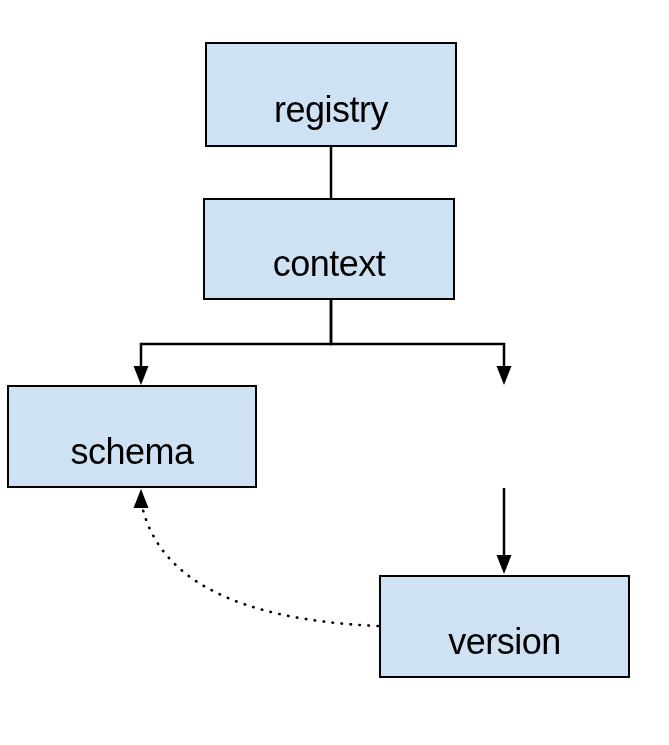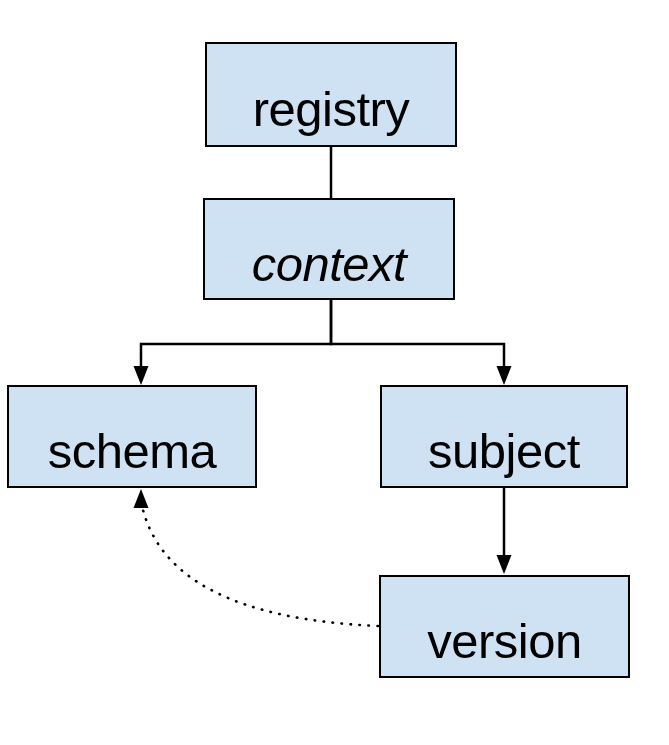--- a/index.html
+++ b/index.html
@@ -38,21 +38,21 @@
   .node {
     position: absolute;
     box-sizing: border-box;
     background: var(--node-fill, #cfe2f3);
     border: 2.5px solid var(--node-border, #000000);
     display: flex;
     align-items: center;
     justify-content: center;
   }
   .node .label {
-    font-size: 49px;
+    font-size: 36px;
     line-height: 1;
     color: var(--text, #000000);
     letter-spacing: -0.5px;
     transform: translateY(-2px);
     white-space: nowrap;
     margin-top: 34px;
   }
 </style>
 </head>
 <body>
@@ -83,29 +83,26 @@
     <g>
       <path class="edge dotted" d="M 378 626 Q 168 617 142 506"></path>
       <polygon class="arrowhead" points="141,489 133.5,508 148.5,508"></polygon>
     </g>
   </svg>
 
   <div class="node" style="left:205px; top:42px;  width:252px; height:105px;">
     <span class="label">registry</span>
   </div>
 
-  <div class="node" style="left:203px; top:198px; width:252px; height:102px;font-style:italic;">
+  <div class="node" style="left:203px; top:198px; width:252px; height:102px;">
     <span class="label">context</span>
   </div>
 
   <div class="node" style="left:7px;  top:385px; width:250px; height:103px;">
     <span class="label">schema</span>
   </div>
 
-  <div class="node" style="left:380px; top:385px; width:248px; height:103px;">
-    <span class="label">subject</span>
-  </div>
 
   <div class="node" style="left:379px; top:575px; width:251px; height:103px;">
     <span class="label">version</span>
   </div>
 
 </div>
 
 </body></html>

